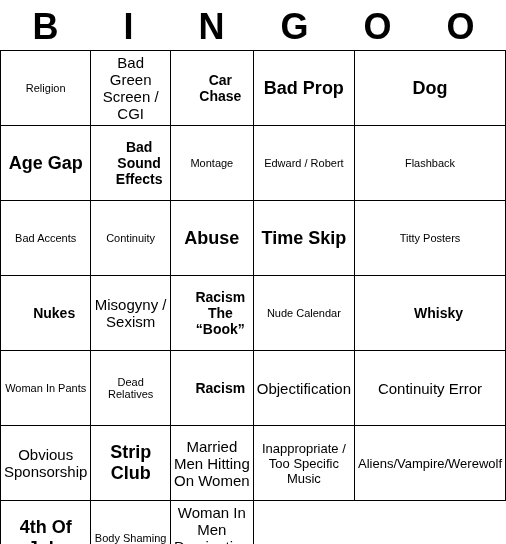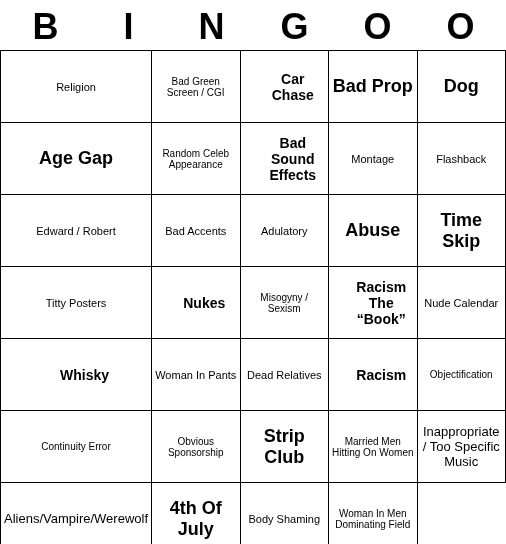--- a/index.html
+++ b/index.html
@@ -51,21 +51,21 @@
     .cell.large-text {
       font-size: 18px;
       font-weight: bold;
     }
     .cell.medium-text {
       font-size: 14px;
       font-weight: bold;
       padding-left: 20px;
     }
     .cell.small-text {
-      font-size: 10px;
+      font-size: 15px;
     }
     .cell.tiny-text {
       font-size: 13px;
     }
   </style>
 </head>
 <body>
 
 <div class="bingo-header">
 <span class="bingo-header-letter">B</span>
@@ -76,27 +76,26 @@
     <span class="bingo-header-letter">O</span>
   </div>
 
 <div class="bingo-grid">
 <div class="cell">Religion</div>
     <div class="cell small-text">Bad Green Screen / CGI</div>
     <div class="cell medium-text">Car Chase</div>
     <div class="cell large-text">Bad Prop</div>
     <div class="cell large-text">Dog</div>
     <div class="cell large-text">Age Gap</div>
-    <div class="cell small-text">Random Celeb Appearance</div>
     <div class="cell medium-text">Bad Sound Effects</div>
     <div class="cell">Montage</div>
+    <div class="cell">Edward / Robert</div>
     <div class="cell">Flashback</div>
-    <div class="cell">Edward / Robert</div>
     <div class="cell">Bad Accents</div>
-    <div class="cell">Adulatory</div>
+    <div class="cell">Continuity</div>
     <div class="cell large-text">Abuse</div>
     <div class="cell large-text">Time Skip</div>
     <div class="cell">Titty Posters</div>
     <div class="cell medium-text">Nukes</div>
     <div class="cell small-text">Misogyny / Sexism</div>
     <div class="cell medium-text">Racism The “Book”</div>
     <div class="cell">Nude Calendar</div>
     <div class="cell medium-text">Whisky</div>
     <div class="cell">Woman In Pants</div>
     <div class="cell">Dead Relatives</div>

